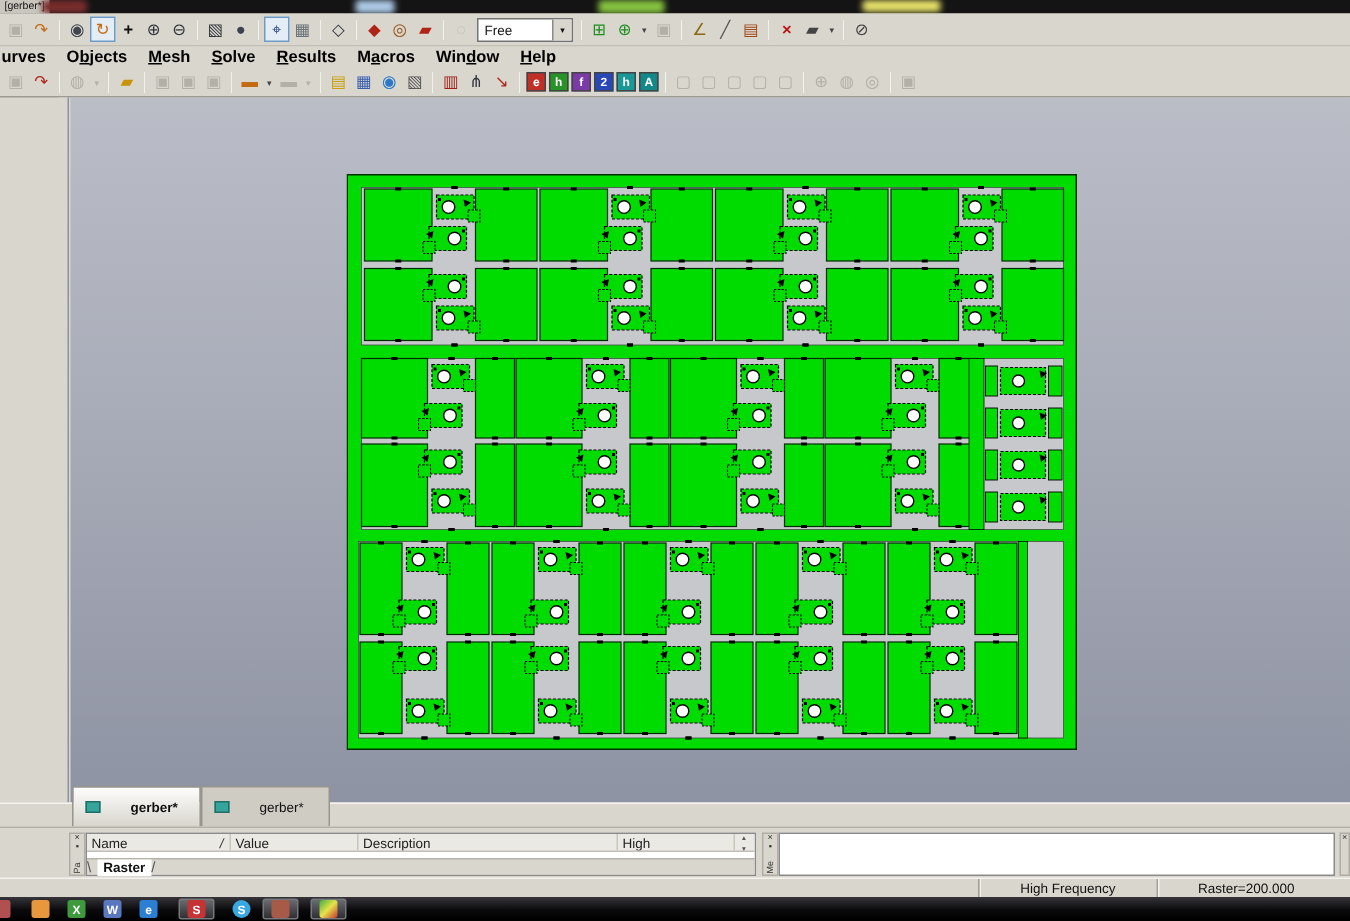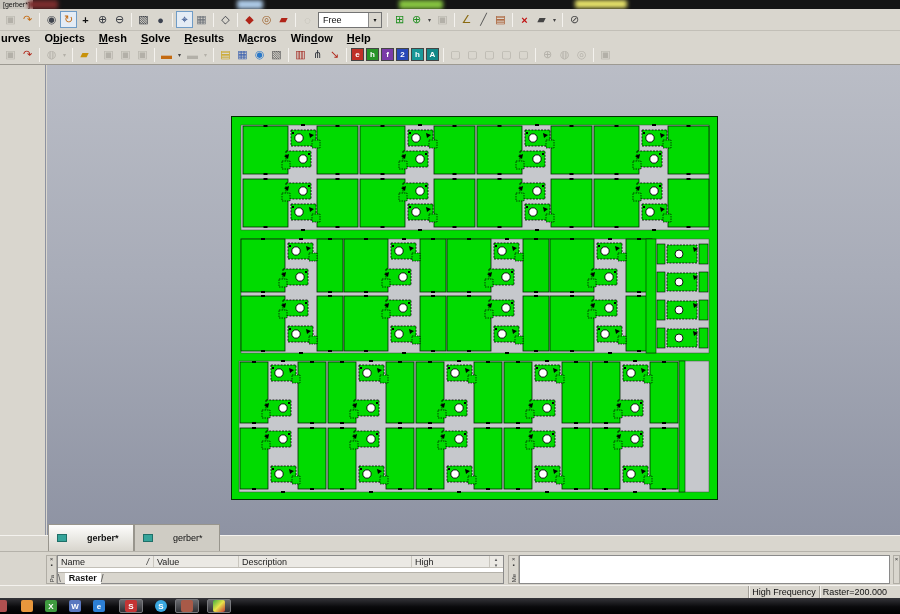--- a/index.html
+++ b/index.html
@@ -72,21 +72,21 @@
   .global-tab { padding:0 4px; font-weight:bold; color:#111; background:#fff; margin-left:4px;
     height:11px; display:flex; align-items:center; }
   .tab-slash { color:#555; font-size:10px; }
   #mini-strip { position:absolute; right:0; top:3px; width:7px; height:29px; background:#d9d6ce;
     border:1px solid #b0ada5; font-size:6px; color:#333; text-align:center; }
 
   
   #statusbar { position:absolute; left:0; top:585px; width:900px; height:13px; background:#d9d6ce;
     border-top:1px solid #f4f2ee; display:flex; justify-content:flex-end; align-items:center; font-size:9px; color:#111; }
   .status-cell { border-left:1px solid #a3a098; box-shadow:1px 0 0 #f4f2ee inset; height:100%;
-    display:flex; align-items:center; justify-content:center; padding:0 3px; }
+    display:flex; align-items:center; justify-content:center; padding:0 27px; }
   #statusbar .pad { width:10px; }
 
   
   #taskbar { position:absolute; left:0; top:598px; width:900px; height:16px;
     background:linear-gradient(#35353a,#0a0a0c 55%,#000); display:flex; align-items:center; }
   .task-item { flex:0 0 auto; display:flex; align-items:center; justify-content:center; }
   .task-icon { width:12px; height:12px; font-size:8px; font-weight:bold; color:#fff;
     display:flex; align-items:center; justify-content:center; border-radius:2px; }
   .task-btn { width:24px; height:14px; border:1px solid #77787c; border-radius:2px;
     background:linear-gradient(#6a6b70,#2e2f33); display:flex; align-items:center; justify-content:center; }

